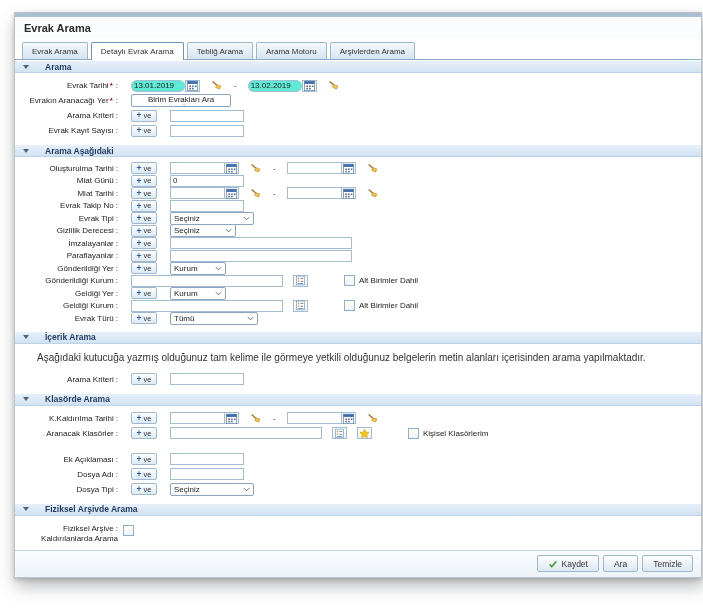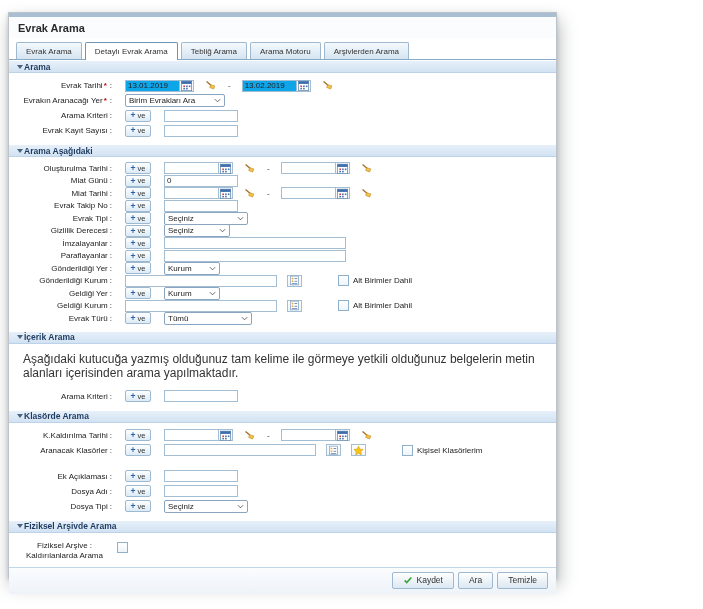--- a/index.html
+++ b/index.html
@@ -1,31 +1,31 @@
 <!DOCTYPE html>
 <html><head>
 <meta charset="utf-8">
 <style>
   * { box-sizing: border-box; margin: 0; padding: 0; }
   html,body { width:703px; height:609px; background:#ffffff; font-family:"Liberation Sans", sans-serif; }
   .page { position:relative; width:703px; height:609px; background:#fff; overflow:hidden; }
   .window {
-    position:absolute; left:8px; top:12px; width:549px; height:566px;
+    position:absolute; left:14px; top:12px; width:688px; height:566px;
     background:#fff; border:1px solid #bcc3cb;
     box-shadow: 2px 8px 16px rgba(90,95,100,0.45), 0 2px 4px rgba(0,0,0,0.18);
     display:flex; flex-direction:column;
   }
   .topstrip { height:4px; background:#a9bed3; flex:0 0 auto; }
   .titlebar { padding:5px 9px 4px; font-size:11px; font-weight:bold; color:#2b2b2b; background:#fbfcfd; flex:0 0 auto; }
   .tabsrow { display:flex; align-items:flex-end; gap:3px; padding:3px 7px 0; border-bottom:1px solid #8aa9c4; background:#fff; flex:0 0 auto; }
   .tab { font-size:8px; color:#333; padding:4px 9px 3px; border:1px solid #9db8cf; border-bottom:none;
          border-radius:2px 2px 0 0; background:linear-gradient(#f4f9fd,#d5e4f1); cursor:default; white-space:nowrap; }
   .tab.active { background:#fff; border-color:#6f93b5; position:relative; top:1px; padding-bottom:4px; }
 
-  .sec-header { display:flex; align-items:center; gap:1px; height:13px; padding:0 8px;
+  .sec-header { display:flex; align-items:center; gap:16px; height:13px; padding:0 8px;
     background:linear-gradient(#e7f0fa,#d2e2f2); border-top:1px solid #ffffff; border-bottom:1px solid #bcd2e8;
     font-size:8.5px; font-weight:bold; color:#1d3a5f; flex:0 0 auto; }
   .tri { width:0; height:0; border-left:3px solid transparent; border-right:3px solid transparent; border-top:4px solid #49647f; }
   .sec-body { padding:5px 8px 6px; flex:0 0 auto; }
 
   .row { display:flex; align-items:center; height:15px;gap:8px; }
   .detaylar .row { height:12.5px; }
   .lbl { width:100px; flex:0 0 auto; text-align:right; padding-right:5px; font-size:8px; color:#222; white-space:nowrap; }
   .req { color:#c00000; font-weight:bold; margin:0 1px; }
   .colon { margin-left:2px; }
@@ -34,48 +34,48 @@
         font-size:7.5px; color:#333; background:linear-gradient(#fdfefe,#dcebf6); border:1px solid #9db8cf;
         border-radius:2px; margin-right:5px; flex:0 0 auto; font-family:inherit; }
   .plus { color:#2a5db0; font-weight:bold; font-size:8.5px; line-height:1; }
 
   .inp { height:12px; border:1px solid #a3bdd3; font-size:8px; padding:0 2px; font-family:inherit; background:#fff; color:#222; }
   .inp.sm { width:74px; }
   .inp.wide { width:182px; }
   .inp.kurum { width:152px; }
   .inp.klas { width:152px; }
   .inp.date { width:54px; border-right:none; }
-  .inp.yellow { background:#0ea5e9; }
+  .inp.yellow { background:#5eead4;border-radius:6px; }
 
   .dategrp { display:inline-flex; align-items:center; flex:0 0 auto; }
   .icbtn { height:12px; border:1px solid #a3bdd3; background:linear-gradient(#ffffff,#edf3f9);
            display:inline-flex; align-items:center; justify-content:center; padding:0 1px; }
   .icbtn.noborder { border:none; background:transparent; }
   .ic { width:11px; height:11px; }
   .dash { font-size:8px; margin:0 3px; color:#333; }
   .clearbtn { margin-left:2px; }
 
   .select { display:inline-flex; align-items:center; justify-content:space-between; height:13px; padding:0 3px;
             border:1px solid #8aa5c0; border-radius:2px; background:#fff; font-size:8px; color:#222; flex:0 0 auto; }
   .select .chev { width:7px; height:5px; margin-left:6px; }
-  .sel-birim { width:100px; }
+  .sel-birim { width:100px;flex-direction:column; }
   .sel-seciniz { width:84px; }
   .sel-gizlilik { width:66px; }
   .sel-kurum { width:56px; }
   .sel-tumu { width:88px; }
 
   input[type="checkbox"] { appearance:none; -webkit-appearance:none; width:11px; height:11px;
      border:1px solid #8fb0cb; background:linear-gradient(#ffffff,#eef4f9); margin:0; flex:0 0 auto; }
   .chklbl { font-size:8px; color:#222; margin-left:4px; white-space:nowrap; }
   .chkgap { margin-left:28px; display:inline-flex; align-items:center; }
 
-  .info { font-size:12px; color:#333; margin:3px 2px 9px 6px; }
+  .info { font-size:10px; color:#333; margin:3px 2px 9px 14px; }
 
   .fiz-row { display:flex; align-items:flex-start; padding-top:3px; }
-  .fiz-lbl { width:100px; flex:0 0 auto; text-align:center; padding-right:5px; font-size:8px; color:#222; line-height:1.25; }
+  .fiz-lbl { width:100px; flex:0 0 auto; text-align:right; padding-right:5px; font-size:8px; color:#222; line-height:1.25; }
 
   .spacer { flex:1 1 auto; }
   .footer { flex:0 0 auto; border-top:1px solid #c3d6e8; background:linear-gradient(#fbfcfe,#edf3f9);
             display:flex; justify-content:flex-end; align-items:flex-end; gap:4px; padding:4px 8px 5px; }
   .btn { display:inline-flex; align-items:center; gap:3px; font-size:8.5px; color:#333; padding:2px 10px; height:17px;
          background:linear-gradient(#fefefe,#dce8f2); border:1px solid #9db8cf; border-radius:2px; font-family:inherit; }
   .btn .ic { width:10px; height:10px; }
   .svgdefs { position:absolute; width:0; height:0; overflow:hidden; }
 </style>
 </head>

